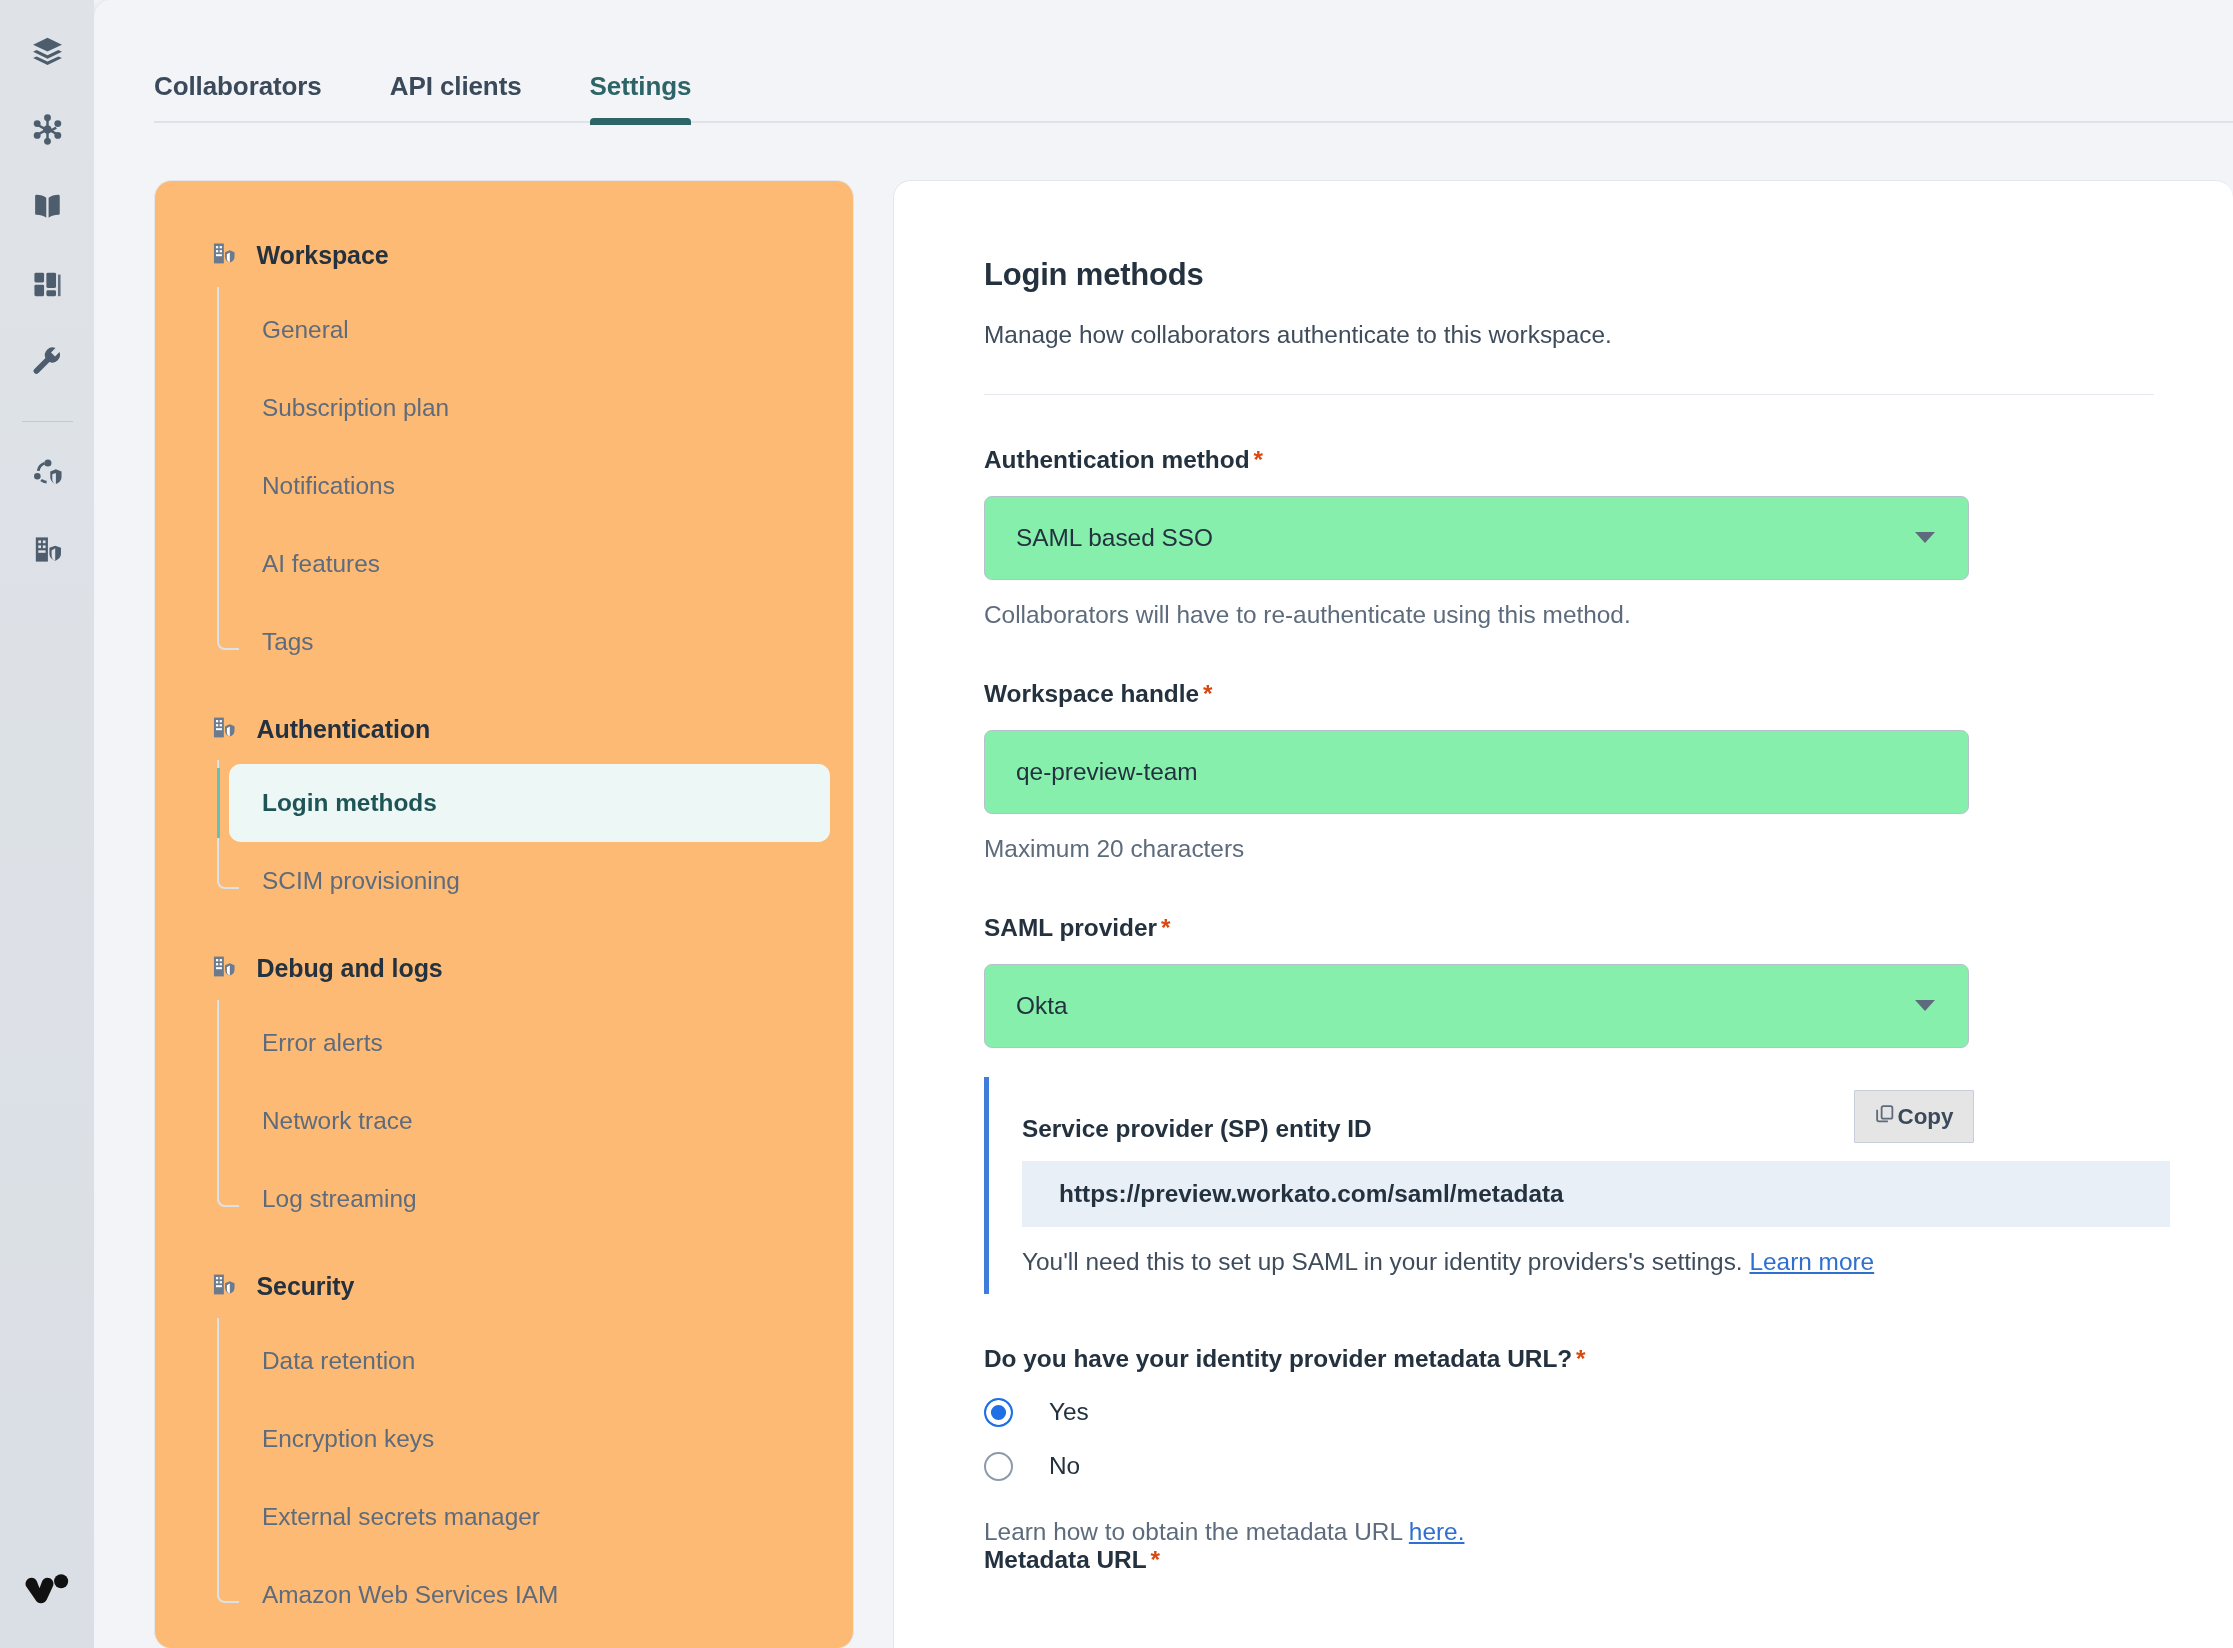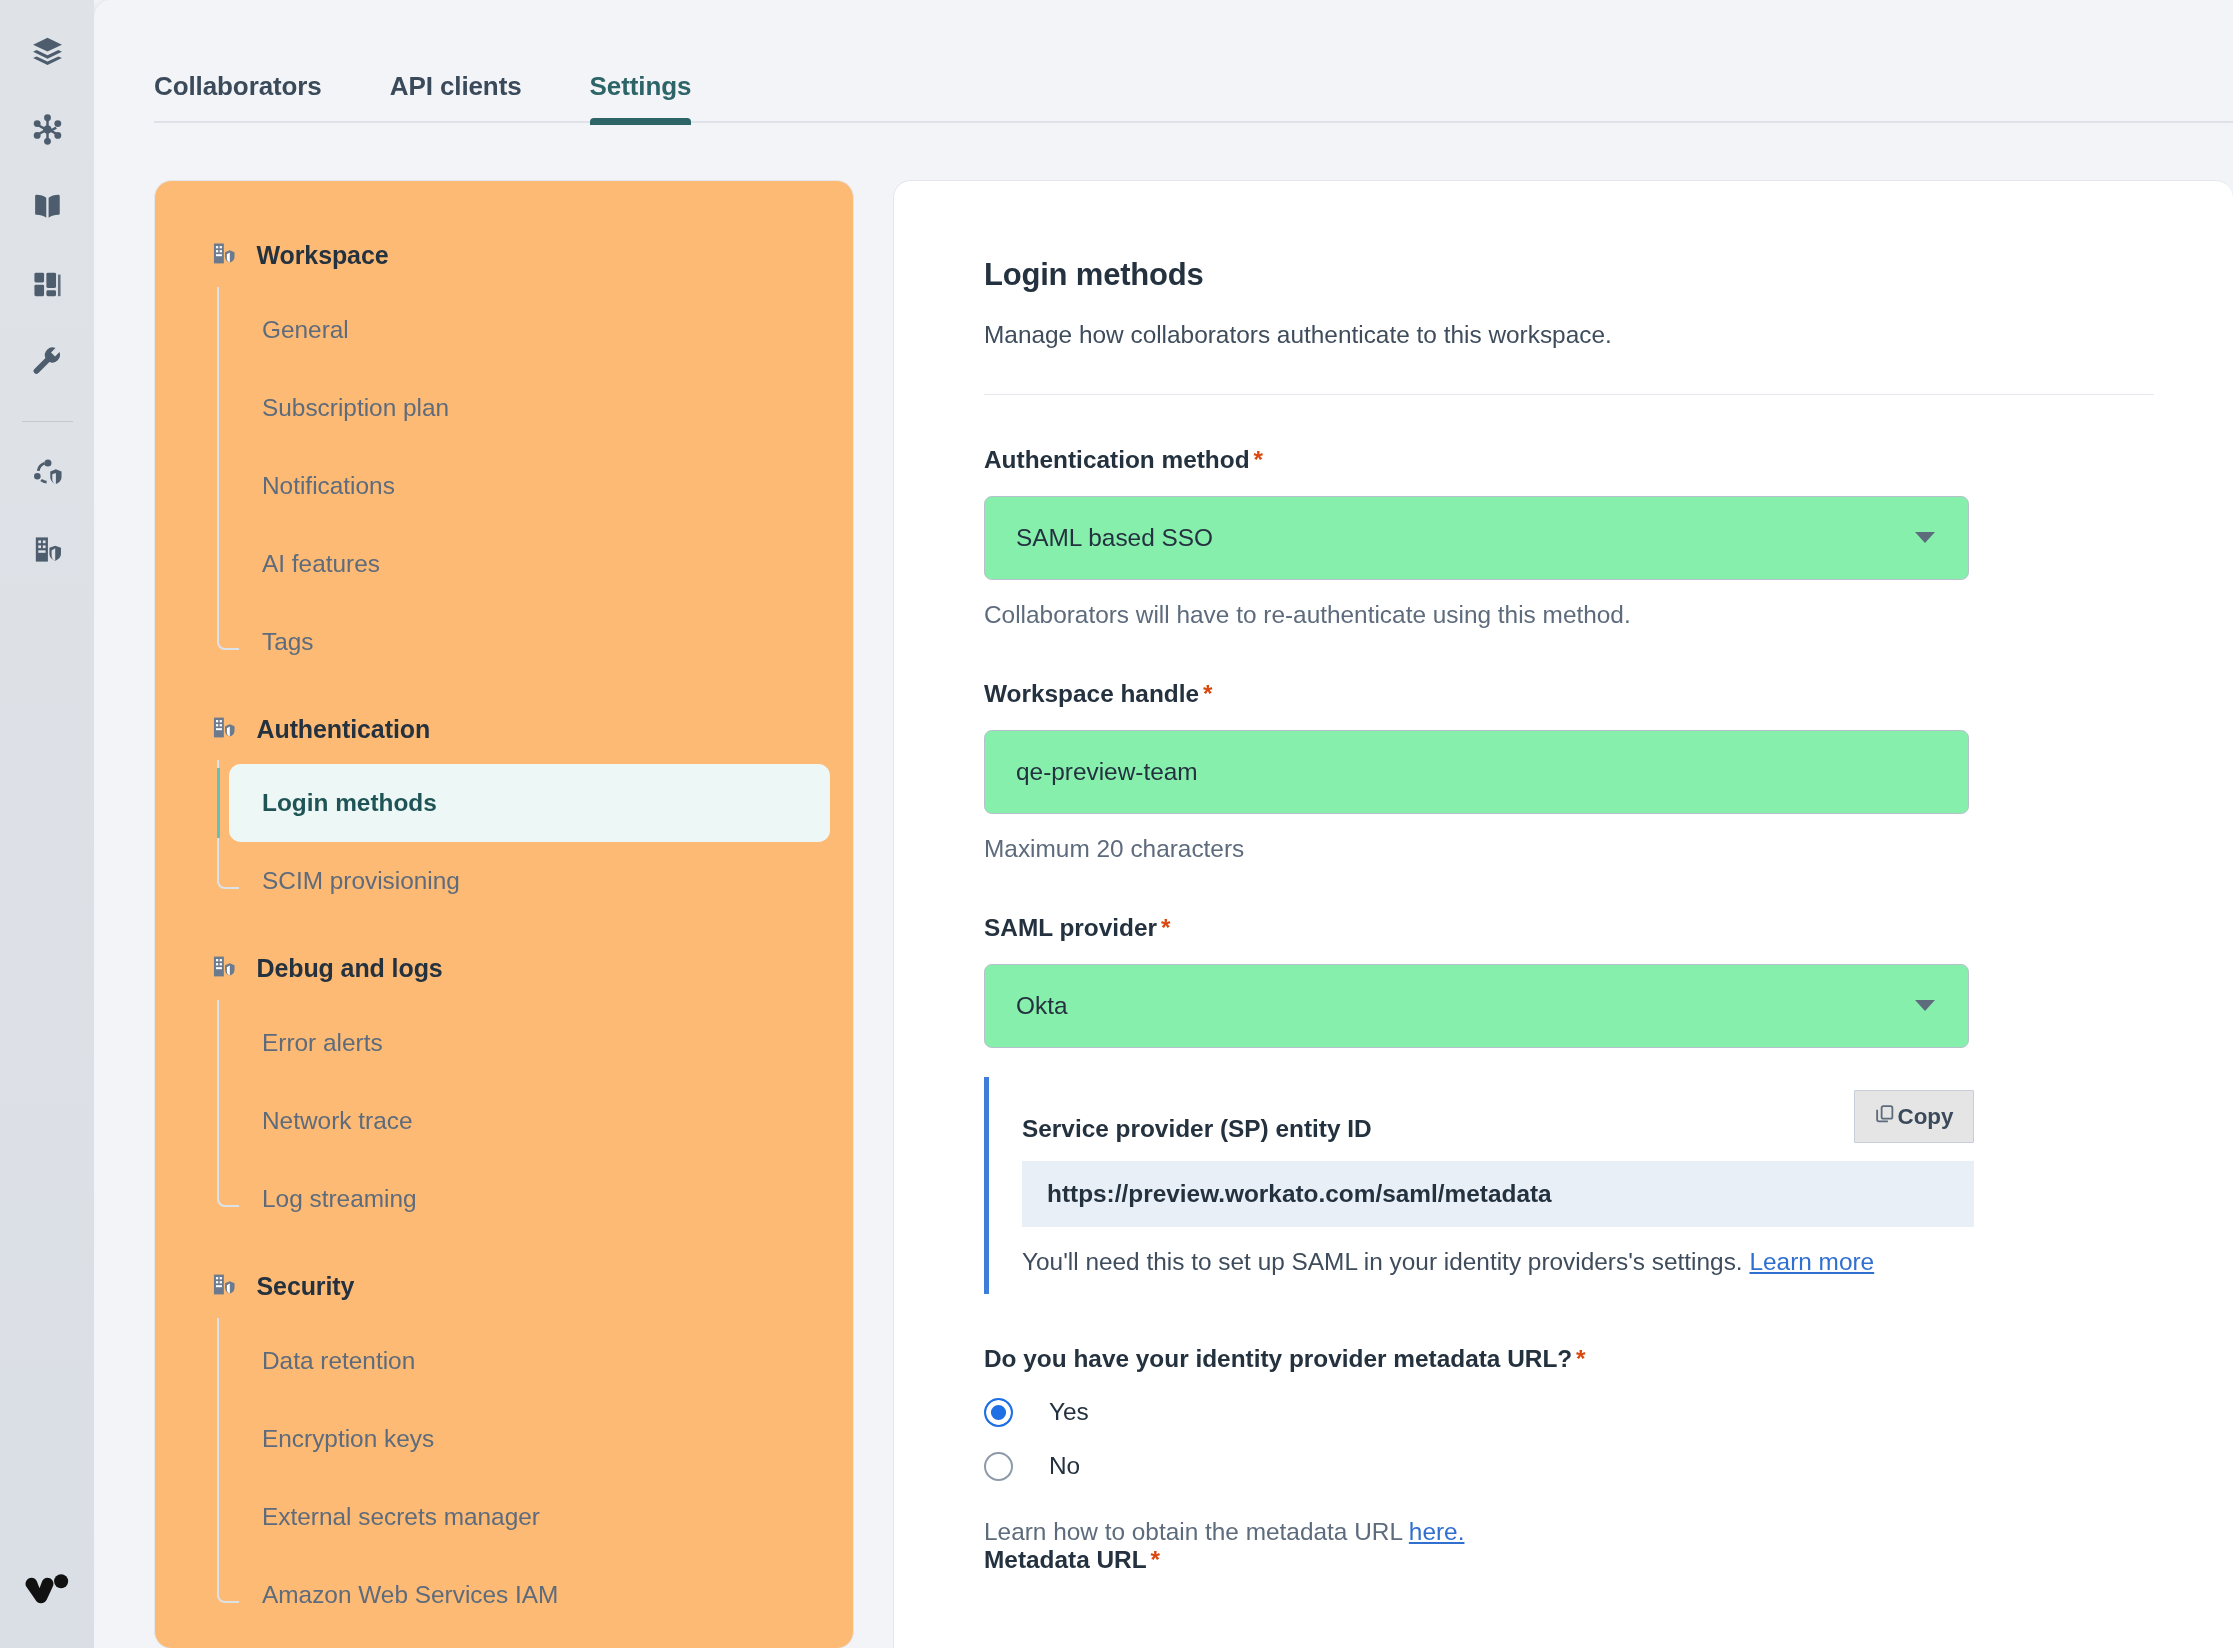--- a/index.html
+++ b/index.html
@@ -298,26 +298,26 @@
     border: 1px solid #c6cfd9;
     border-radius: 1px;
     background: #e5e5e5;
     font-size: 22.4px;
     font-weight: 700;
     color: #3b4a5a;
     cursor: pointer;
   }
   .code-box {
     margin-top: 17.6px;
-    width: 952px;
+    width: 1148px;
     height: 66px;
     background: #e9eff7;
     display: flex;
     align-items: center;
-    padding-left: 25px;
+    padding-left: 37px;
     font-size: 24.4px;
     font-weight: 700;
     color: #24313f;
   }
   .callout-note {
     margin-top: 21.5px;
     font-size: 24.4px;
     color: #3e4c5c;
   }
   a.link {

